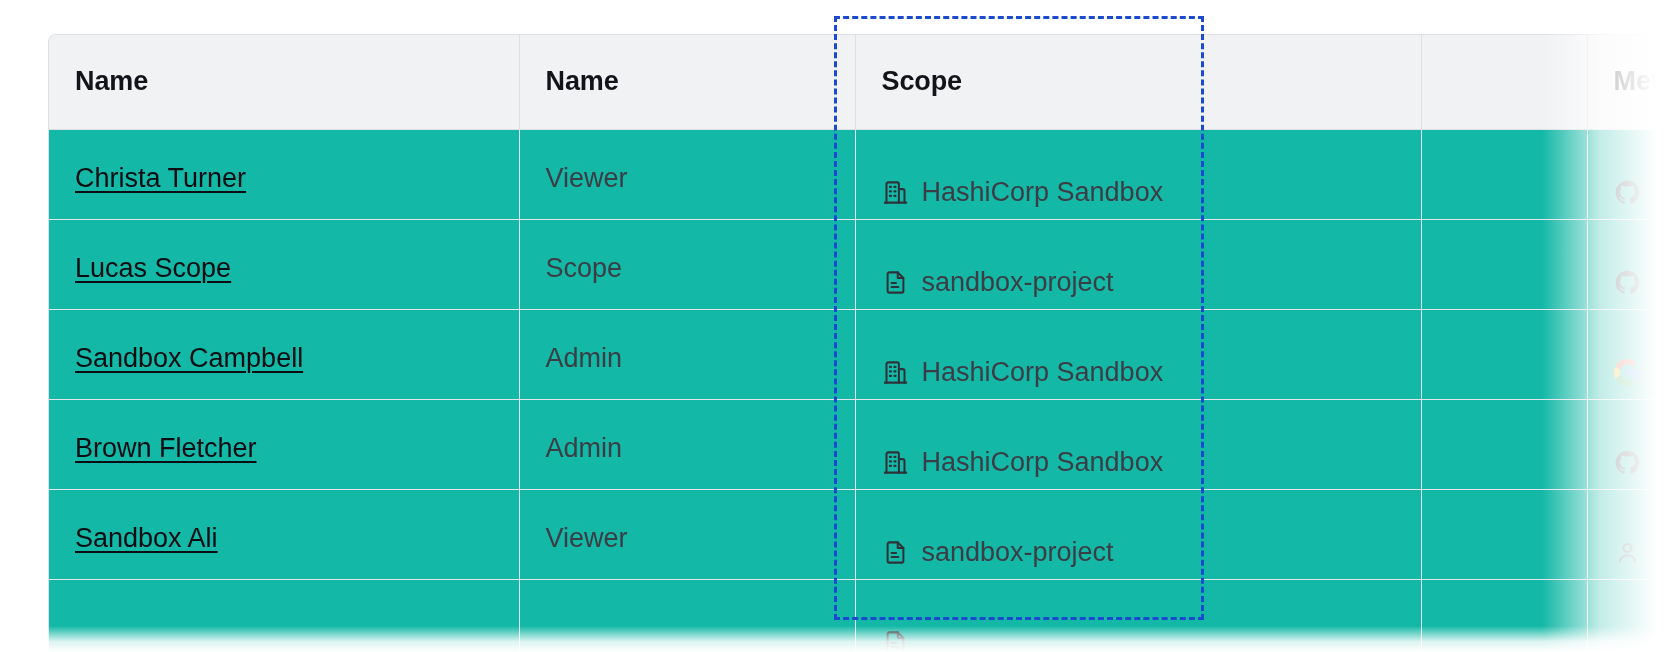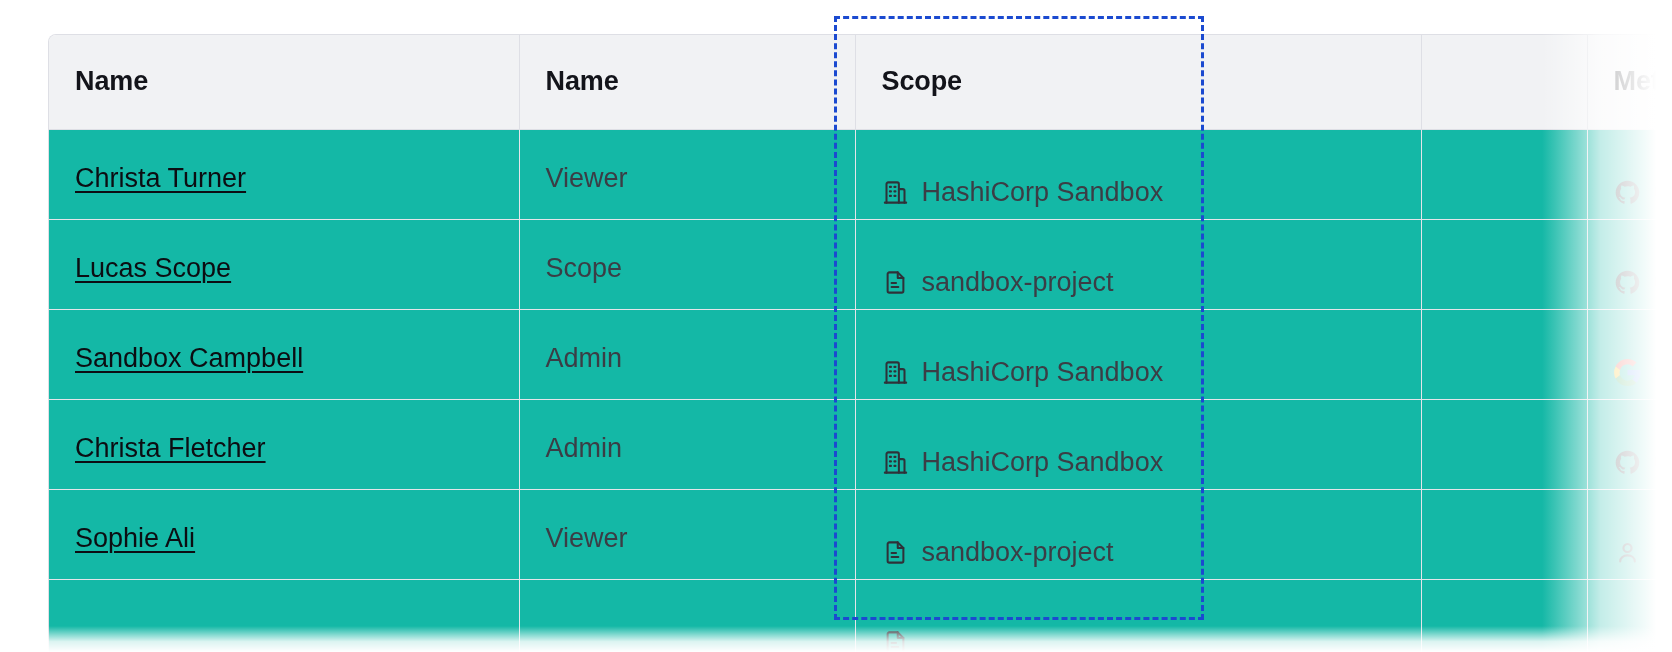--- a/index.html
+++ b/index.html
@@ -261,21 +261,21 @@
                   <path fill="#EA4335" d="M12 4.77c1.77 0 3.35.61 4.6 1.8l3.42-3.42C17.95 1.2 15.23 0 12 0 7.3 0 3.25 2.7 1.4 6.6l3.95 3.1A7.15 7.15 0 0 1 12 4.77Z"></path>
                 </svg>
               </span>
               <span class="cell-label">Google</span>
             </span>
           </td>
         </tr>
 
         <tr>
           <td>
-            <span class="name-link">Christa Fletcher</span>
+            <span class="name-link">Brown Fletcher</span>
           </td>
           <td>Admin</td>
           <td>
             <span class="cell-flex">
               <span class="ico">
                 <svg width="27" height="27" viewBox="0 0 24 24" fill="none" stroke="#2F3138" stroke-width="1.8" stroke-linecap="round" stroke-linejoin="round">
                   <path d="M4 21V4.5A1.5 1.5 0 0 1 5.5 3h8A1.5 1.5 0 0 1 15 4.5V21"></path>
                   <path d="M15 9h3.5A1.5 1.5 0 0 1 20 10.5V21"></path>
                   <path d="M2.5 21h19"></path>
                   <path d="M7 7h1M11 7h1M7 11h1M11 11h1M7 15h1M11 15h1"></path>
@@ -292,21 +292,21 @@
                   <path d="M12 1.5C6.2 1.5 1.5 6.2 1.5 12c0 4.64 3.01 8.57 7.18 9.96.53.1.72-.23.72-.51 0-.25-.01-1.09-.01-1.98-2.63.48-3.32-.64-3.53-1.23-.12-.3-.63-1.23-1.08-1.48-.37-.2-.9-.68-.02-.7.83-.01 1.42.76 1.62 1.08.95 1.59 2.46 1.14 3.07.87.09-.69.37-1.15.67-1.42-2.33-.26-4.77-1.17-4.77-5.18 0-1.14.41-2.08 1.08-2.82-.11-.26-.47-1.33.1-2.77 0 0 .88-.28 2.89 1.08a9.7 9.7 0 0 1 2.63-.35c.89 0 1.79.12 2.63.35 2.01-1.37 2.89-1.08 2.89-1.08.57 1.44.21 2.51.1 2.77.67.74 1.08 1.67 1.08 2.82 0 4.02-2.45 4.92-4.78 5.18.38.33.71.96.71 1.95 0 1.41-.01 2.54-.01 2.9 0 .28.19.62.72.51A10.52 10.52 0 0 0 22.5 12c0-5.8-4.7-10.5-10.5-10.5Z"></path>
                 </svg>
               </span>
               <span class="cell-label">GitHub</span>
             </span>
           </td>
         </tr>
 
         <tr>
           <td>
-            <span class="name-link">Sophie Ali</span>
+            <span class="name-link">Sandbox Ali</span>
           </td>
           <td>Viewer</td>
           <td>
             <span class="cell-flex">
               <span class="ico">
                 <svg width="27" height="27" viewBox="0 0 24 24" fill="none" stroke="#2F3138" stroke-width="1.8" stroke-linecap="round" stroke-linejoin="round">
                   <path d="M14 3H6.5A1.5 1.5 0 0 0 5 4.5v15A1.5 1.5 0 0 0 6.5 21h11a1.5 1.5 0 0 0 1.5-1.5V8l-5-5Z"></path>
                   <path d="M14 3v5h5"></path>
                   <path d="M8.5 12.5h4M8.5 16h6"></path>
                 </svg>

